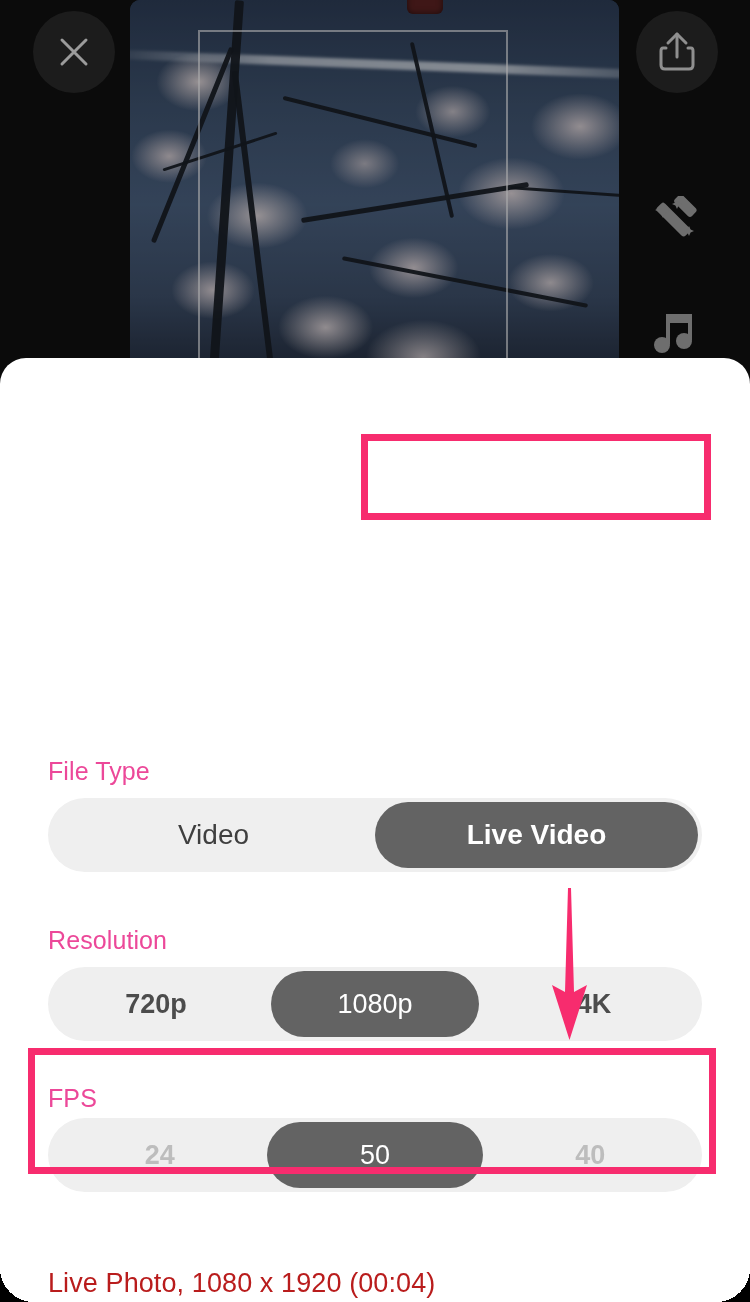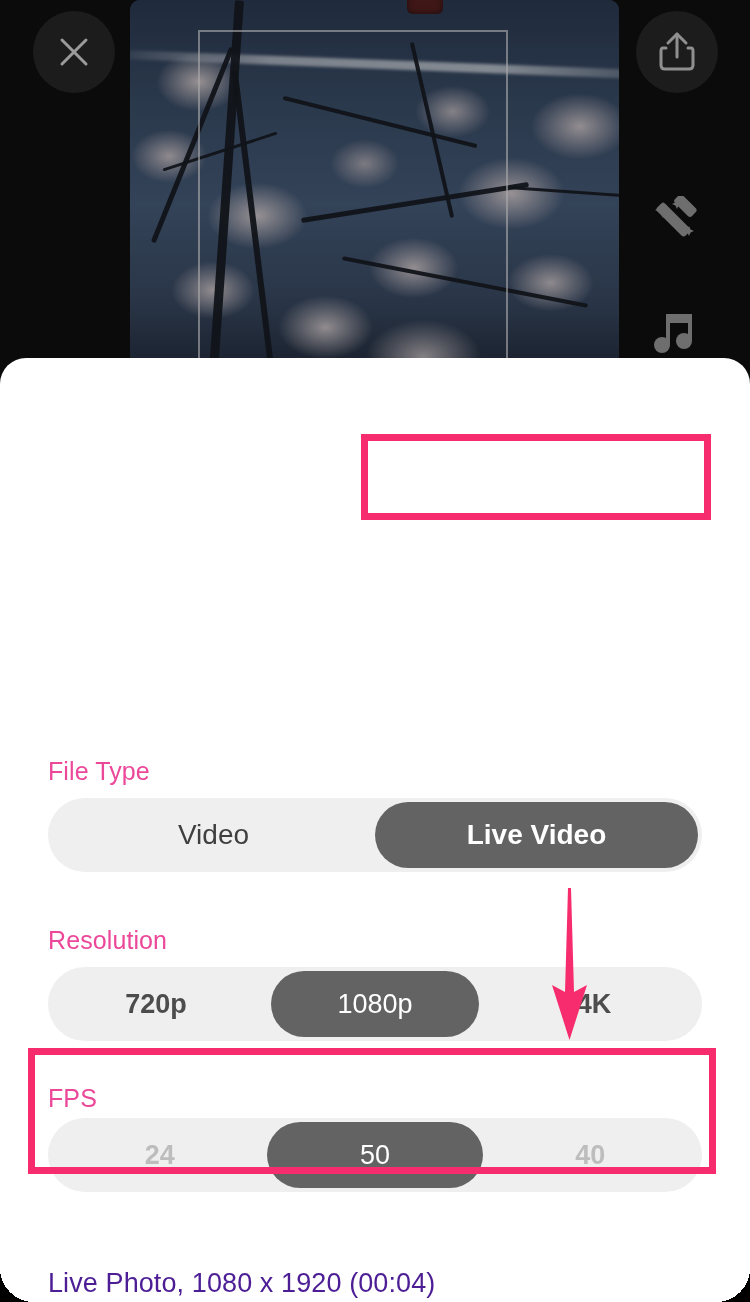--- a/index.html
+++ b/index.html
@@ -201,21 +201,21 @@
   }
   .seg-filetype .seg-item.selected { font-weight: 700; }
   .seg-item.disabled { color: #bdbdbd; font-weight: 700; text-align: center; }
 
   
   .info-text {
     position: absolute;
     left: 48px;
     top: 910px;
     font-size: 27px;
-    color: #4c1d95;
+    color: #b91c1c;
     font-weight: 400;
     letter-spacing: .1px;
   }
 
   
   .hl-box {
     position: absolute;
     border: 7px solid #F72C6E;
     box-sizing: border-box;
     pointer-events: none;

